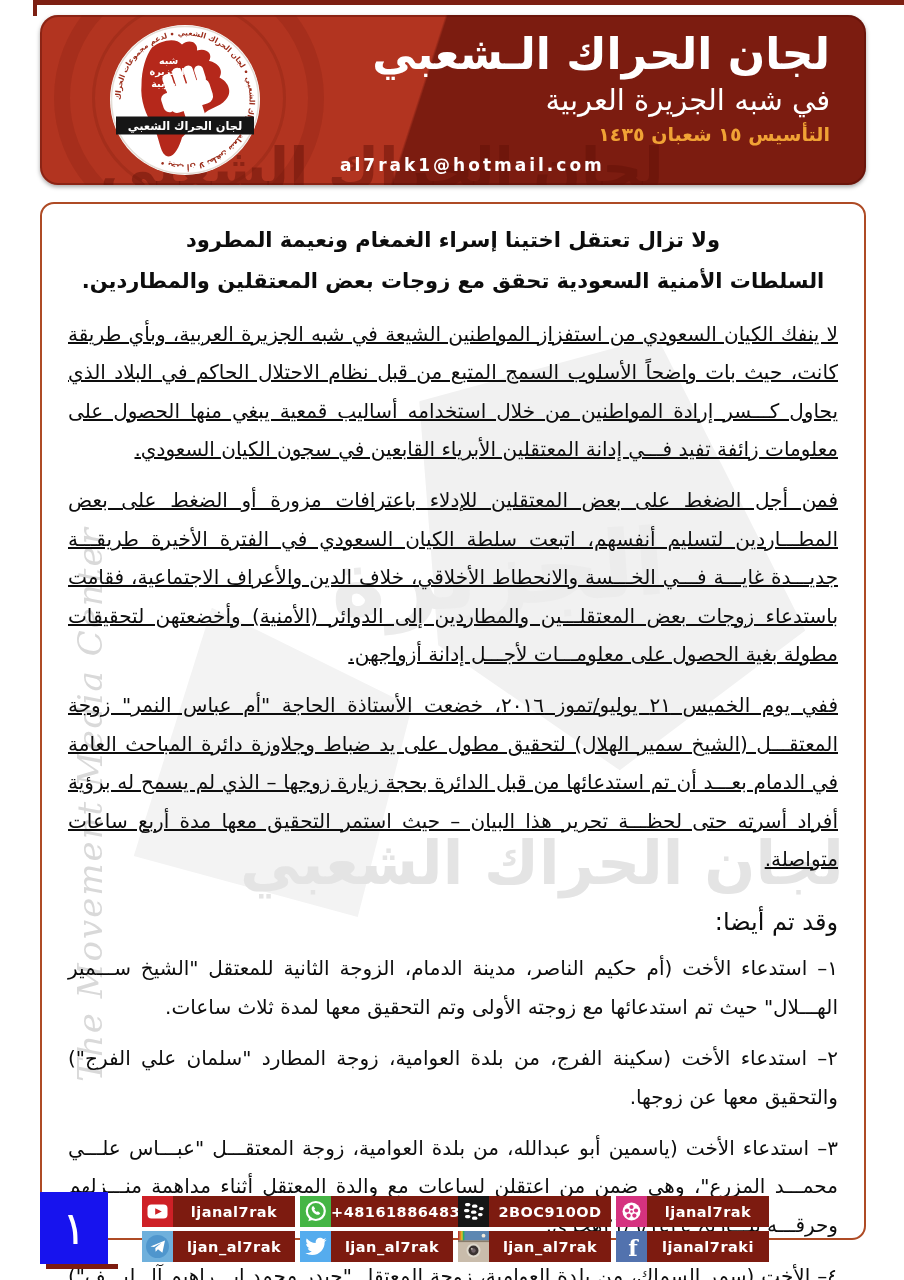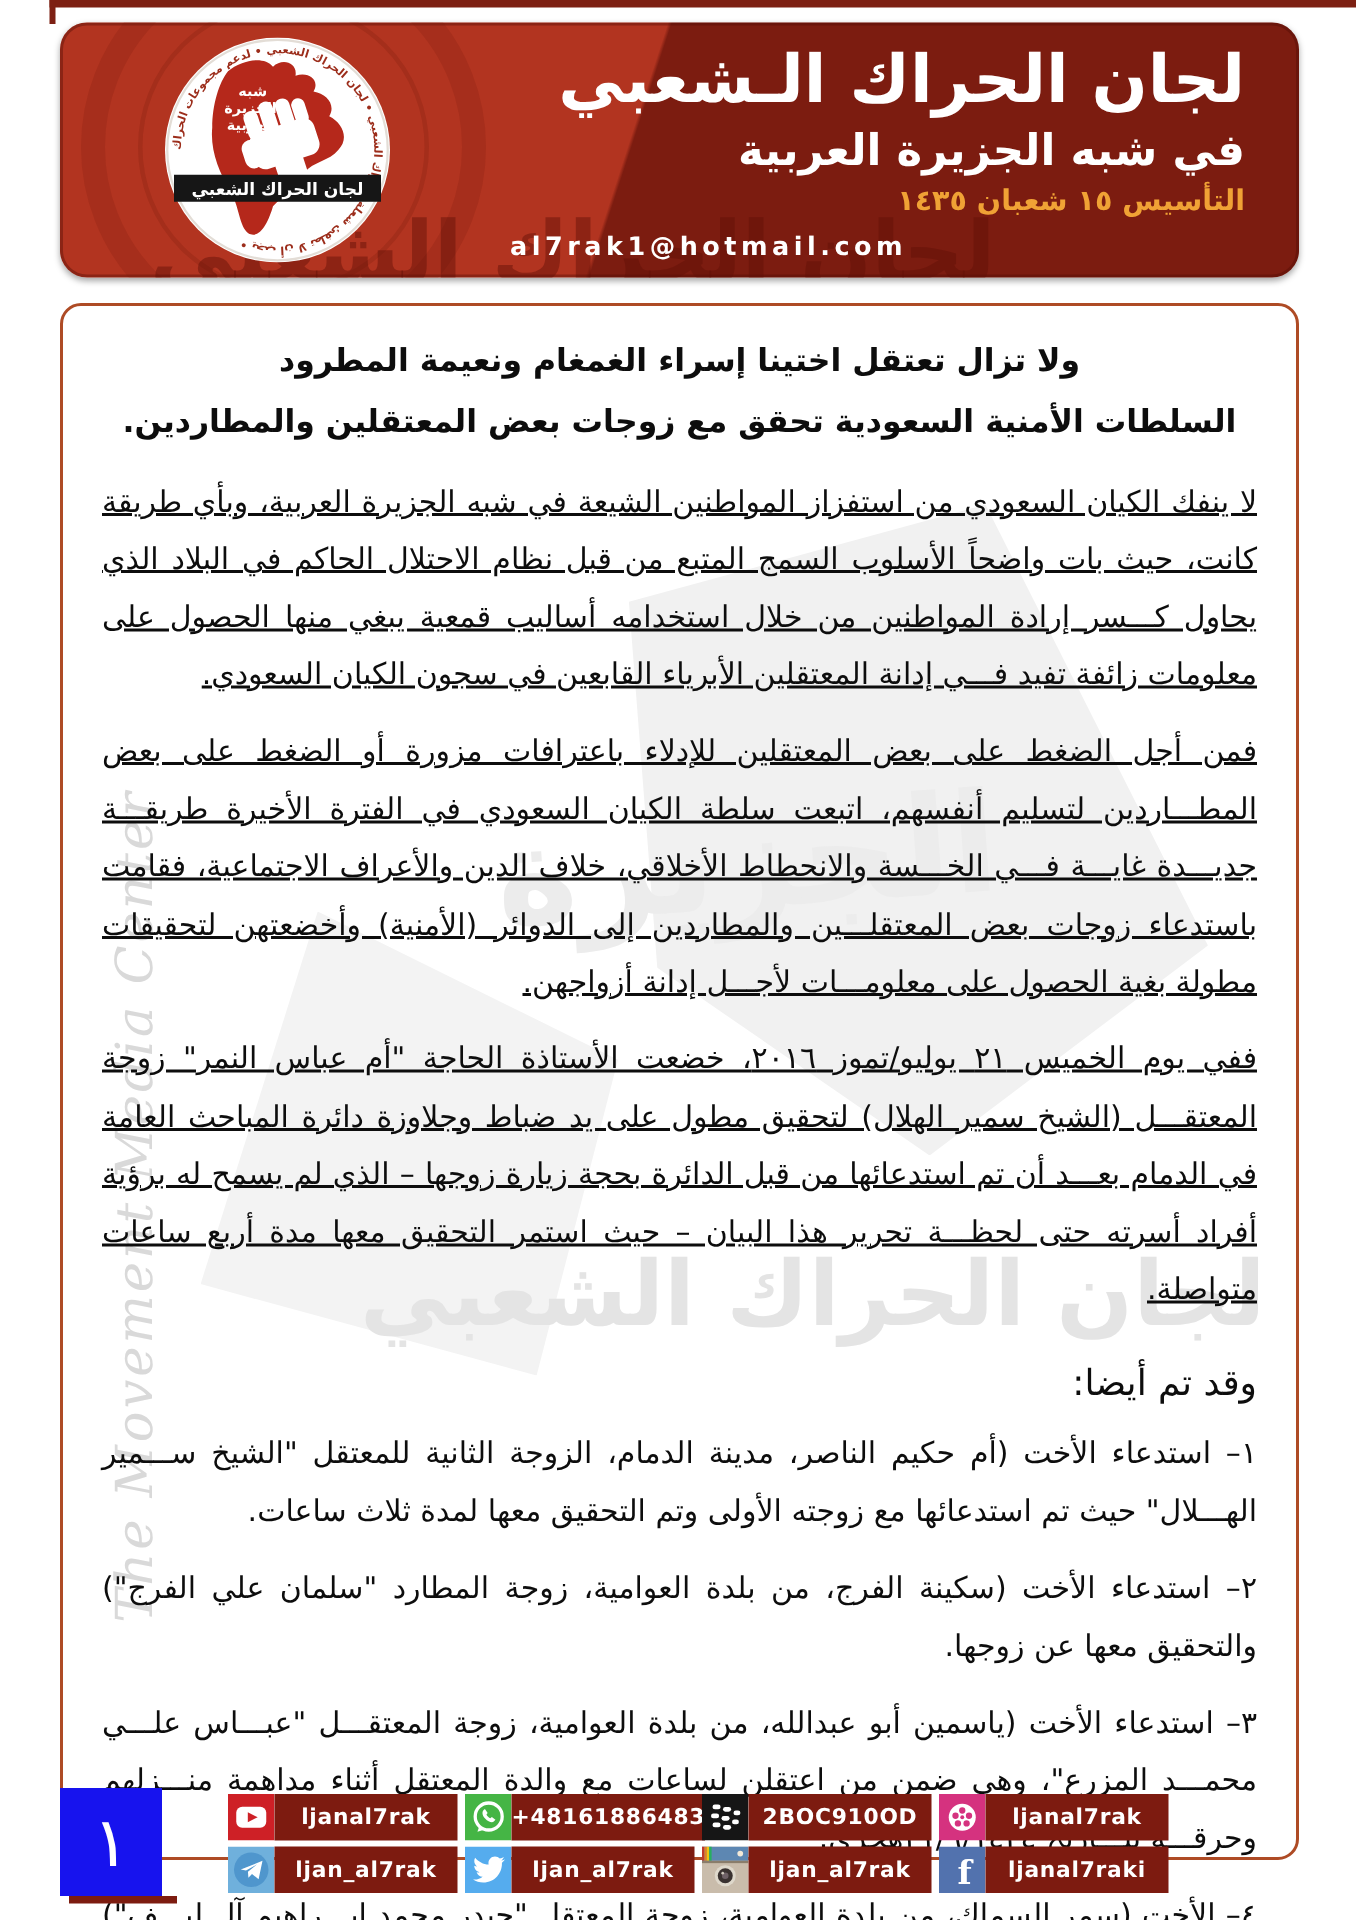--- a/index.html
+++ b/index.html
@@ -35,42 +35,42 @@
   }
   .header-seal { position:absolute; left:14px; top:-52px; width:270px; height:270px; border-radius:50%;
                  border:16px solid rgba(125,26,13,.22); }
   .header-seal-inner { position:absolute; left:52px; top:-14px; width:194px; height:194px; border-radius:50%;
                  border:3px solid rgba(125,26,13,.25); }
   .header-wm { position:absolute; left:60px; bottom:-16px; font-size:56px; font-weight:bold;
                color:rgba(95,15,7,.45); white-space:nowrap; }
   .logo { position:absolute; left:70px; top:10px; width:150px; height:150px; }
   .head-text { position:absolute; right:36px; top:14px; width:490px; color:#fff; direction:rtl; }
   .org-name   { font-size:44px; font-weight:bold; line-height:1.15; }
-  .org-region { font-size:29px; font-weight:bold; margin-top:3px; }
+  .org-region { font-size:29px; font-weight:normal; margin-top:3px; }
   .founding   { font-size:19px; font-weight:bold; color:#f0a235; margin-top:6px; }
   .email      { font-size:17px; letter-spacing:3px; margin-top:10px; direction:ltr; font-weight:bold; }
 
   
   .doc {
     position:absolute; left:40px; top:202px; width:826px; height:1038px;
     border:2px solid #ae4b25; border-radius:14px; z-index:2;
     padding:16px 26px 0 26px; direction:rtl; color:#0d0d0d;
   }
   .doc-title { text-align:center; font-weight:bold; font-size:21px; line-height:1.95; }
   .para { font-size:20px; line-height:1.92; text-align:justify; text-align-last:right; margin-top:13px;text-decoration:underline; }
   .also-heading { font-size:24px; font-weight:normal; margin-top:30px; }
   .list-item { font-size:20px; line-height:1.92; text-align:justify; text-align-last:right; margin-top:13px; }
   .list-item:first-of-type { margin-top:24px; }
 
   
   .page-box { position:absolute; left:40px; top:1192px; width:68px; height:72px; background:#1713ee;
               z-index:7; display:flex; align-items:center; justify-content:center;
               color:#fff; font-size:46px; }
   .page-box-bar { position:absolute; left:46px; top:1264px; width:72px; height:5px; background:#7d1c10; z-index:6; }
-  .badges { position:absolute; left:152px; top:1196px; z-index:7;
+  .badges { position:absolute; left:142px; top:1196px; z-index:7;
             display:grid; grid-template-columns:repeat(4,153px); grid-auto-rows:31px; gap:4px 5px; }
   .badge { display:flex; height:31px; }
   .badge .ic { width:31px; height:31px; flex:0 0 31px; }
   .badge .ic svg { display:block; width:31px; height:31px; }
   .badge .plate { flex:1; background:#7d1b10; color:#fff; display:flex; align-items:center; justify-content:center;
                   font-size:14.5px; font-weight:bold; letter-spacing:.5px; direction:ltr; }
 </style>
 </head>
 <body>
 

